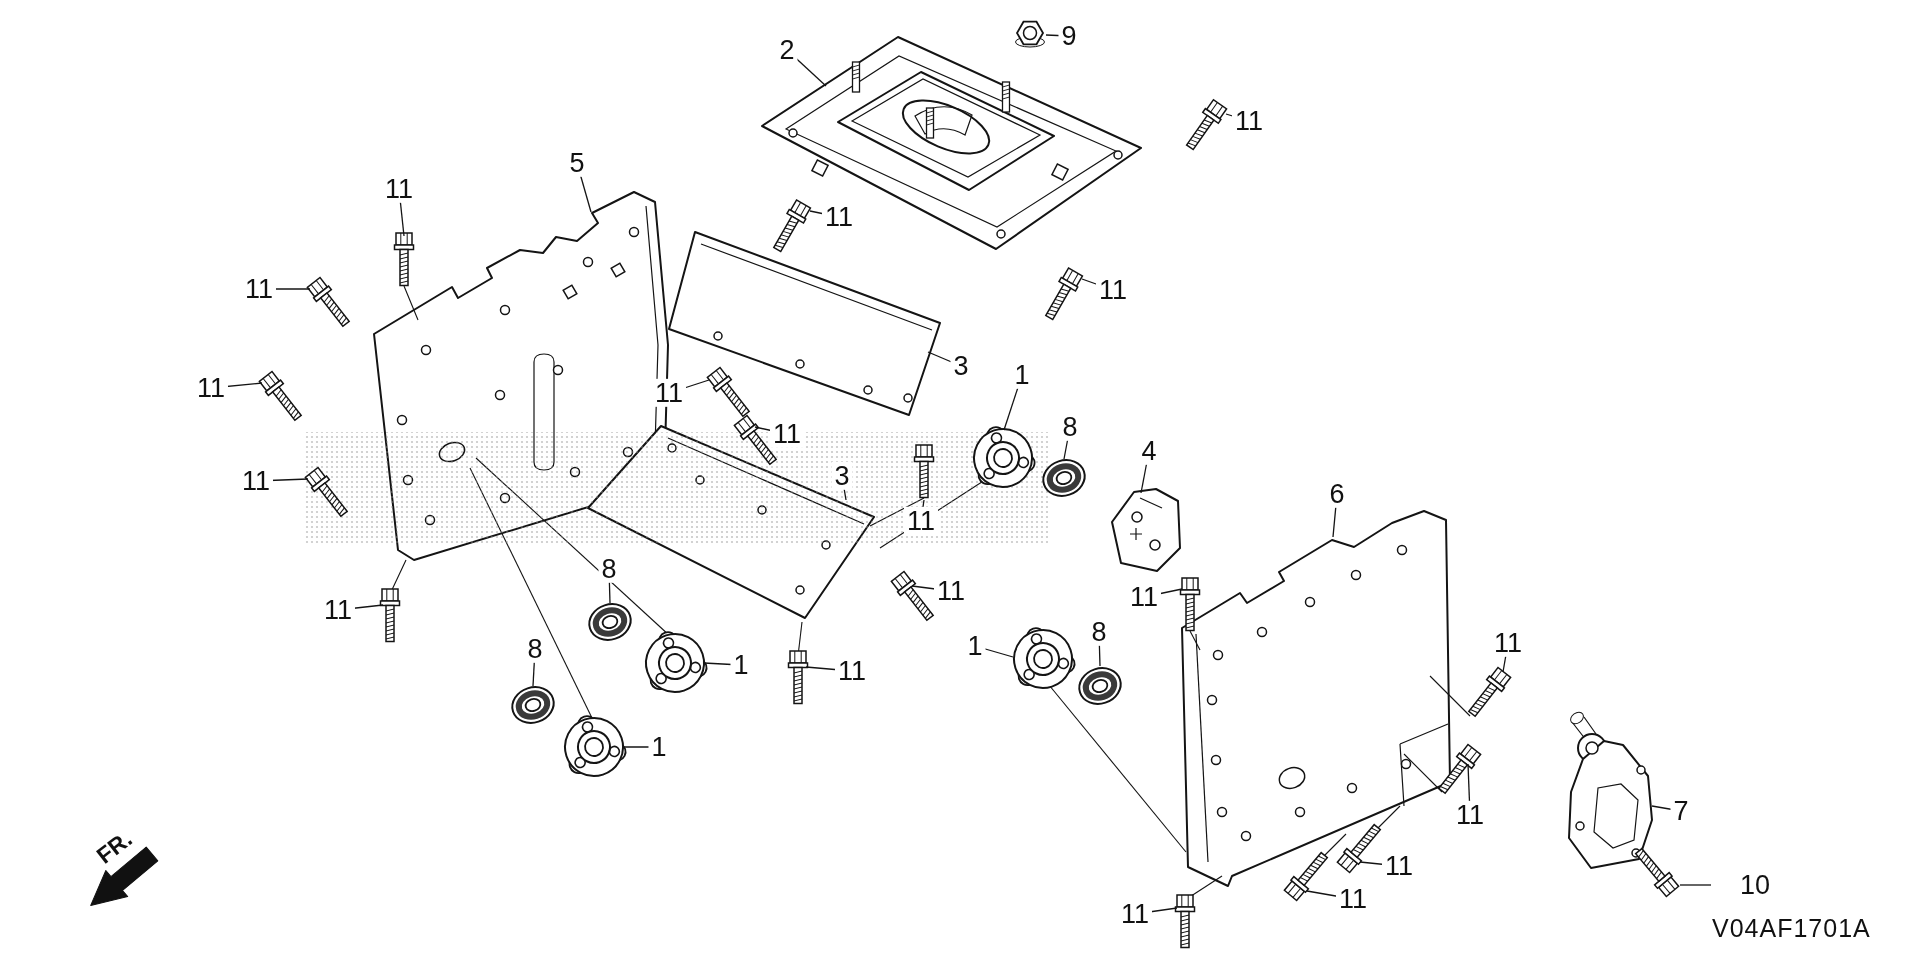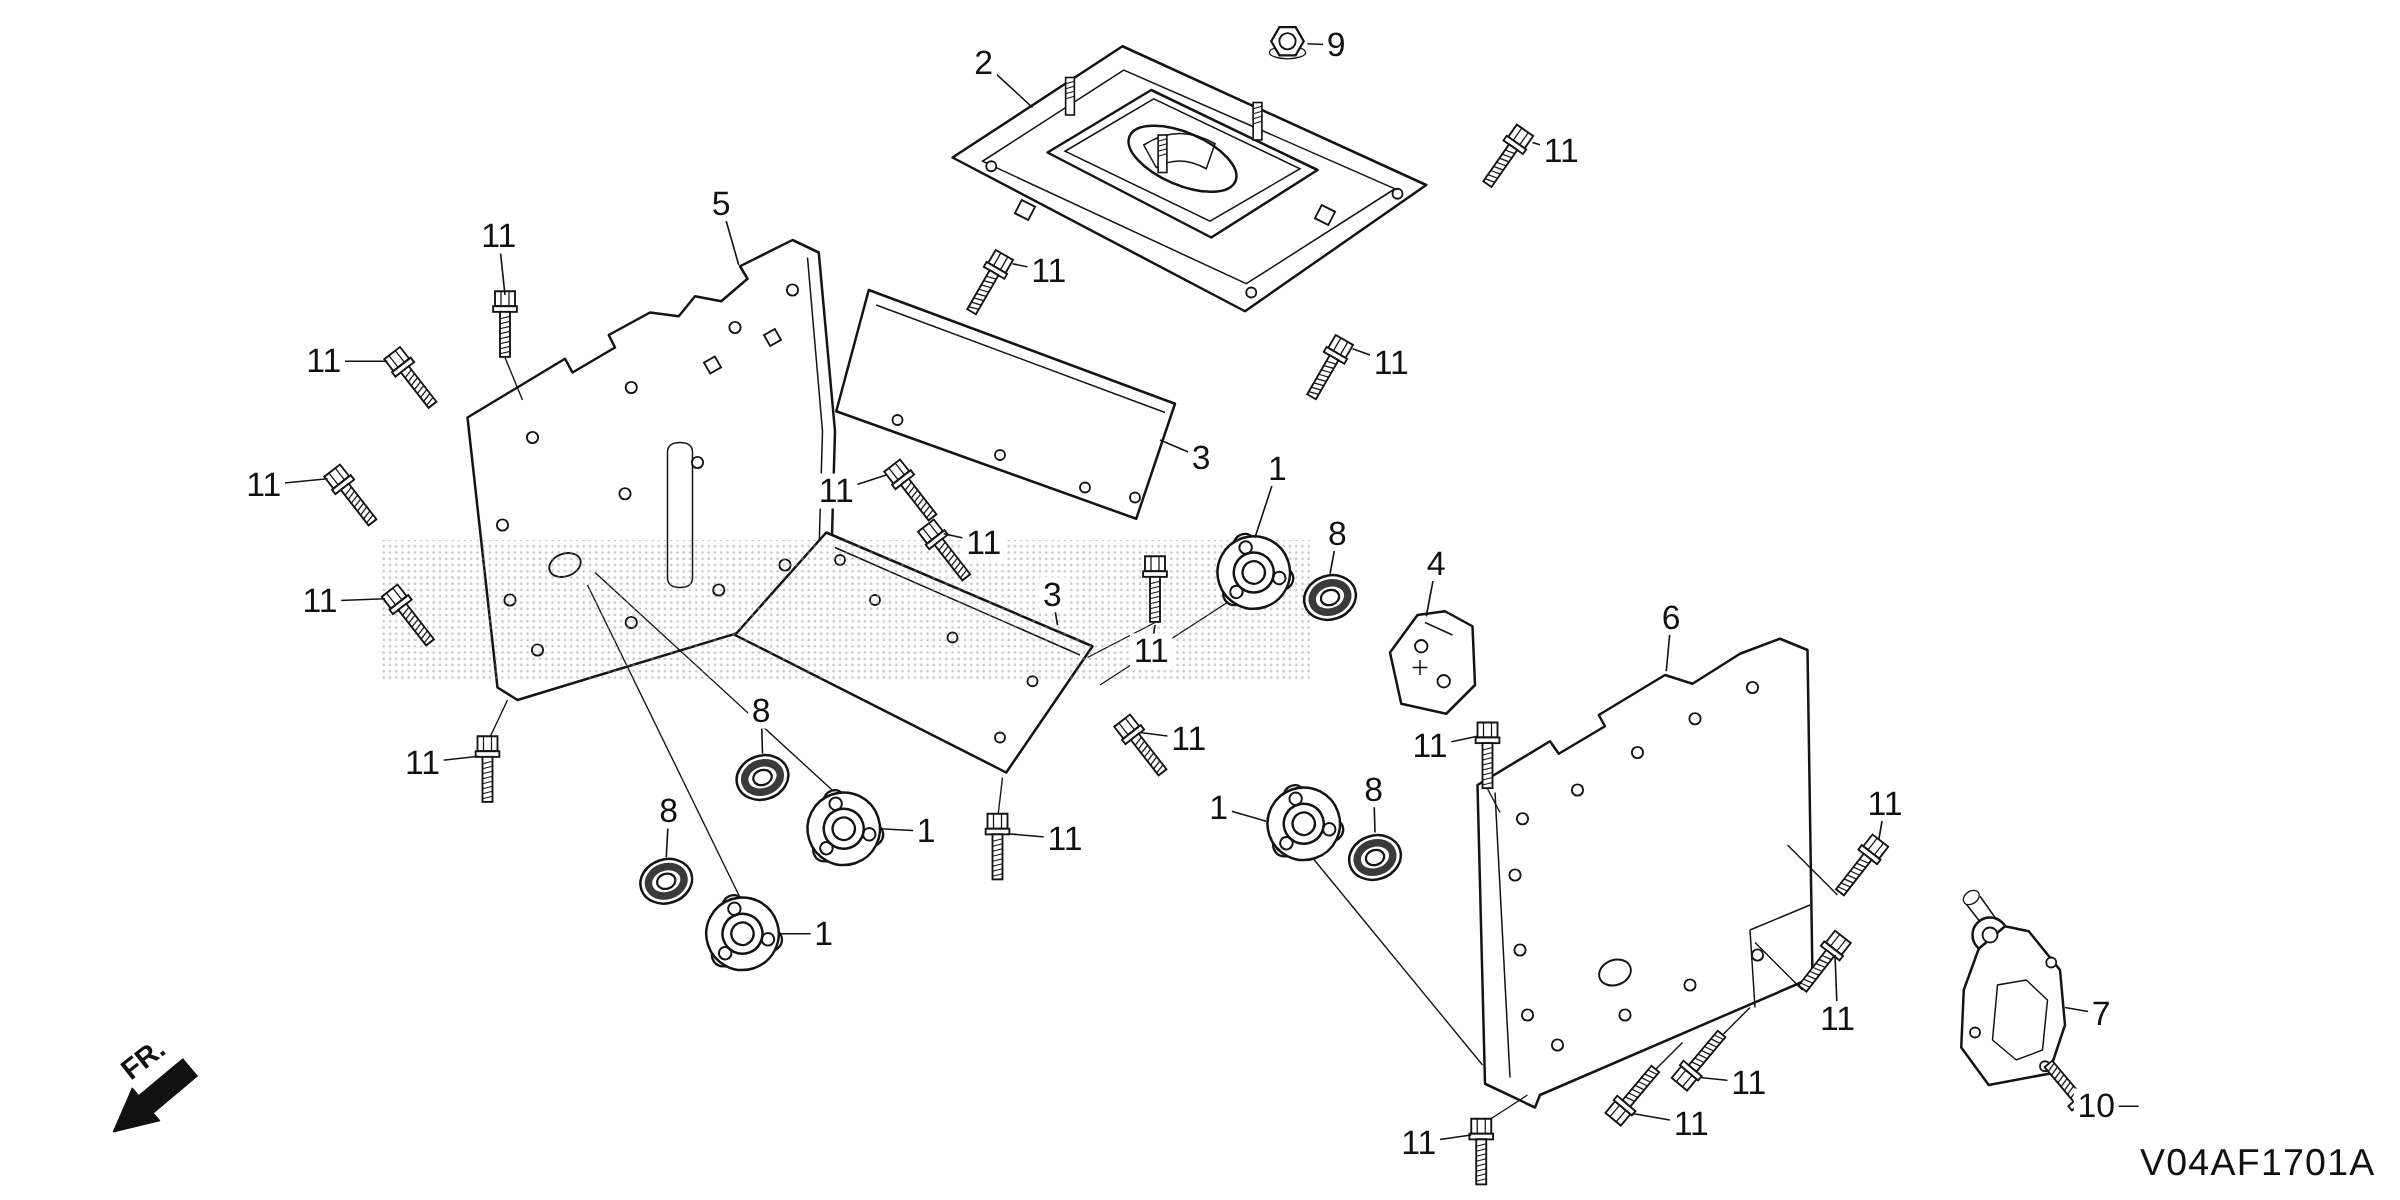--- a/index.html
+++ b/index.html
@@ -2,21 +2,21 @@
 <html><head>
 <meta charset="utf-8">
 <style>
   *{box-sizing:border-box}
   html,body{margin:0;padding:0;background:#ffffff}
   .stage{position:relative;width:1920px;height:960px;background:#fff;overflow:hidden;
          font-family:"Liberation Sans",sans-serif;color:#141414}
   .stage svg{position:absolute;left:0;top:0}
   .callout{position:absolute;transform:translate(-50%,-50%);font-size:27px;line-height:1.05;
            color:#111;background:#fff;padding:0 3px;z-index:3;white-space:nowrap}
-  .diagram-code{position:absolute;left:1712px;top:914px;font-size:30px;letter-spacing:1px;color:#111;z-index:3}
+  .diagram-code{position:absolute;left:1712px;top:914px;font-size:25px;letter-spacing:1px;color:#111;z-index:3}
   .fr-label{position:absolute;left:96px;top:834px;font-size:23px;font-weight:bold;color:#111;
             transform:rotate(-38deg);z-index:3}
   .part{fill:#fff;stroke:#141414;stroke-width:2;stroke-linejoin:round}
   .detail{fill:none;stroke:#141414;stroke-width:1.2}
   .hole{fill:#fff;stroke:#141414;stroke-width:1.5}
   .sym{stroke:#141414;fill:#fff}
   #leader-lines line{stroke:#141414;stroke-width:1.3}
   #assembly-lines line{stroke:#141414;stroke-width:1.1}
 </style>
 </head>
@@ -304,21 +304,21 @@
       <span class="callout" style="left: 1099px; top: 632px;">8</span>
       <span class="callout" style="left: 338px; top: 610px;">11</span>
       <span class="callout" style="left: 535px; top: 649px;">8</span>
       <span class="callout" style="left: 741px; top: 665px;">1</span>
       <span class="callout" style="left: 1508px; top: 643px;">11</span>
       <span class="callout" style="left: 852px; top: 671px;">11</span>
       <span class="callout" style="left: 659px; top: 747px;">1</span>
       <span class="callout" style="left: 1470px; top: 815px;">11</span>
       <span class="callout" style="left: 1681px; top: 811px;">7</span>
       <span class="callout" style="left: 1399px; top: 866px;">11</span>
-      <span class="callout" style="left: 1677px; top: 885px;">10</span>
+      <span class="callout" style="left: 1755px; top: 885px;">10</span>
       <span class="callout" style="left: 1353px; top: 899px;">11</span>
       <span class="callout" style="left: 1135px; top: 914px;">11</span>
     </div>
 
 <div class="diagram-code">V04AF1701A</div>
 <div class="fr-label">FR.</div>
 
 </div>
 
 </body></html>

